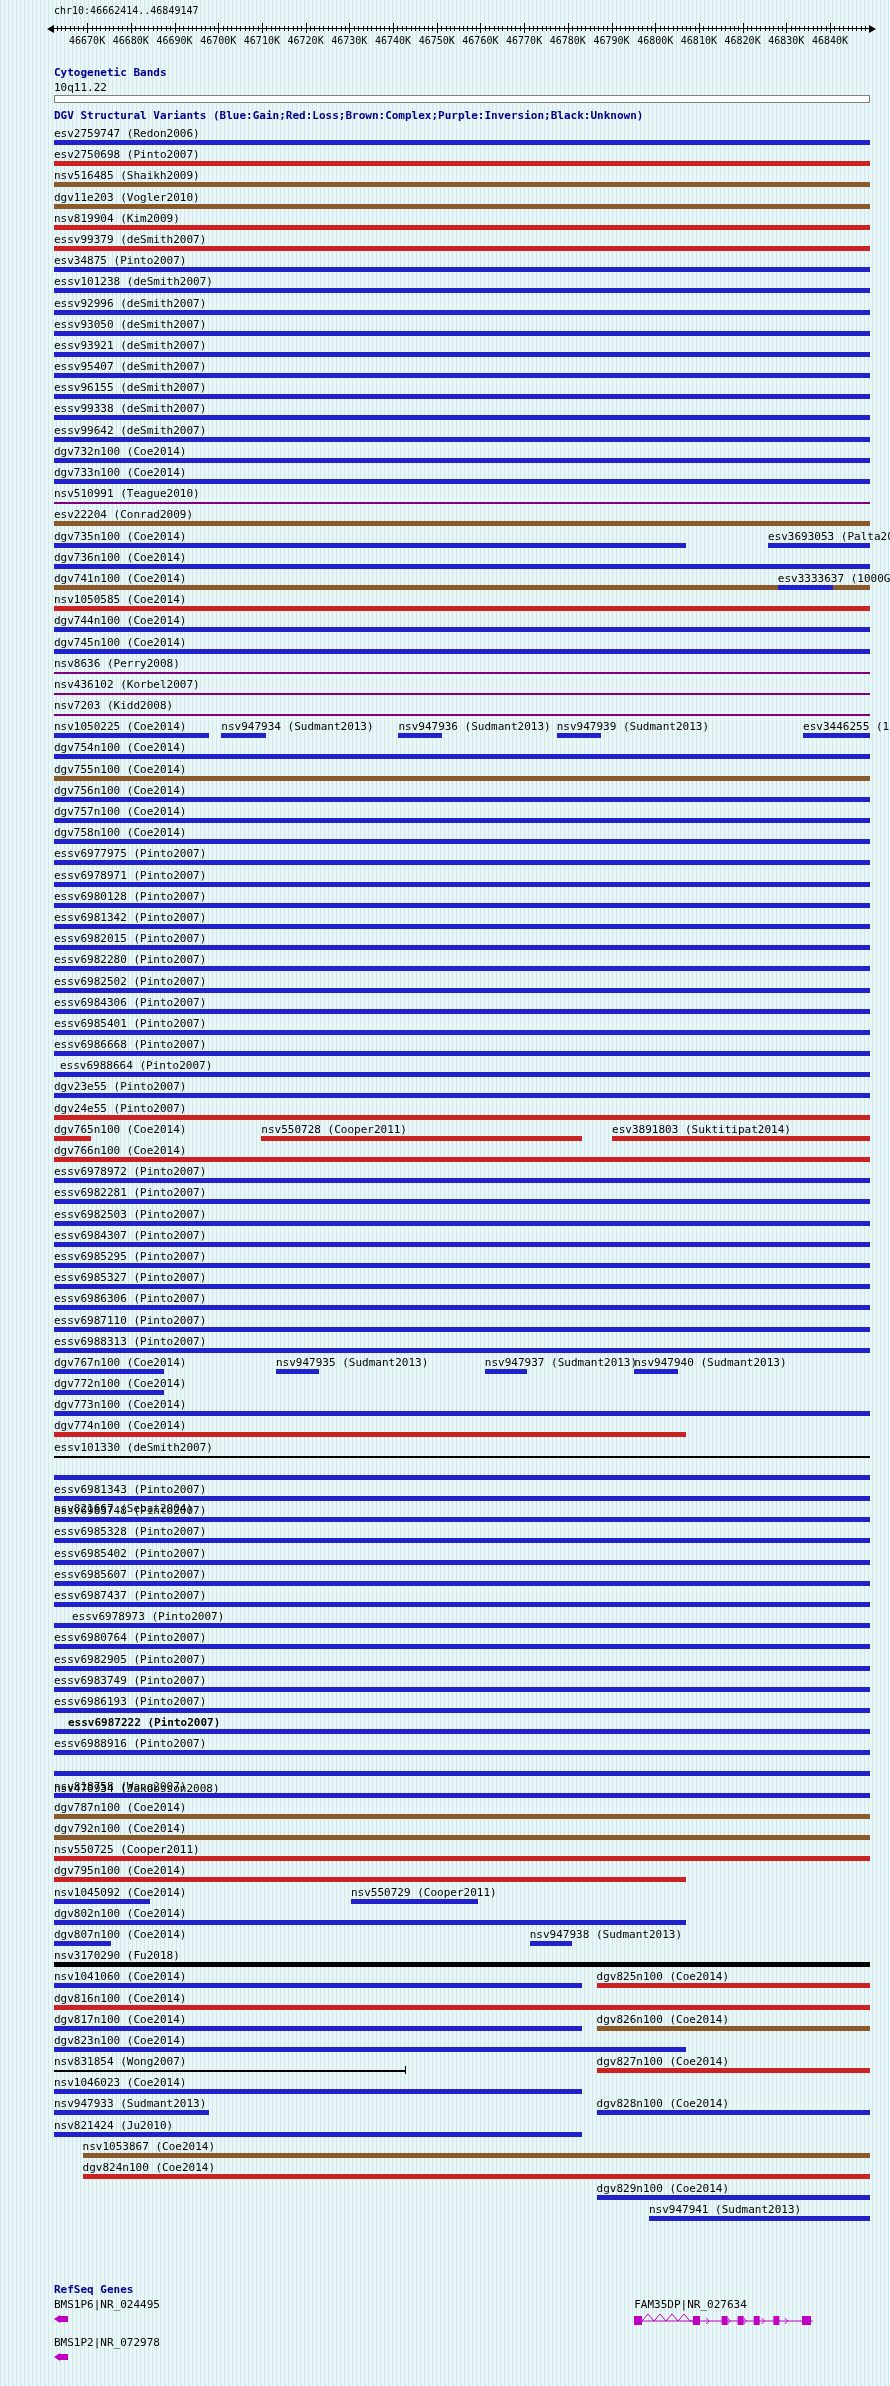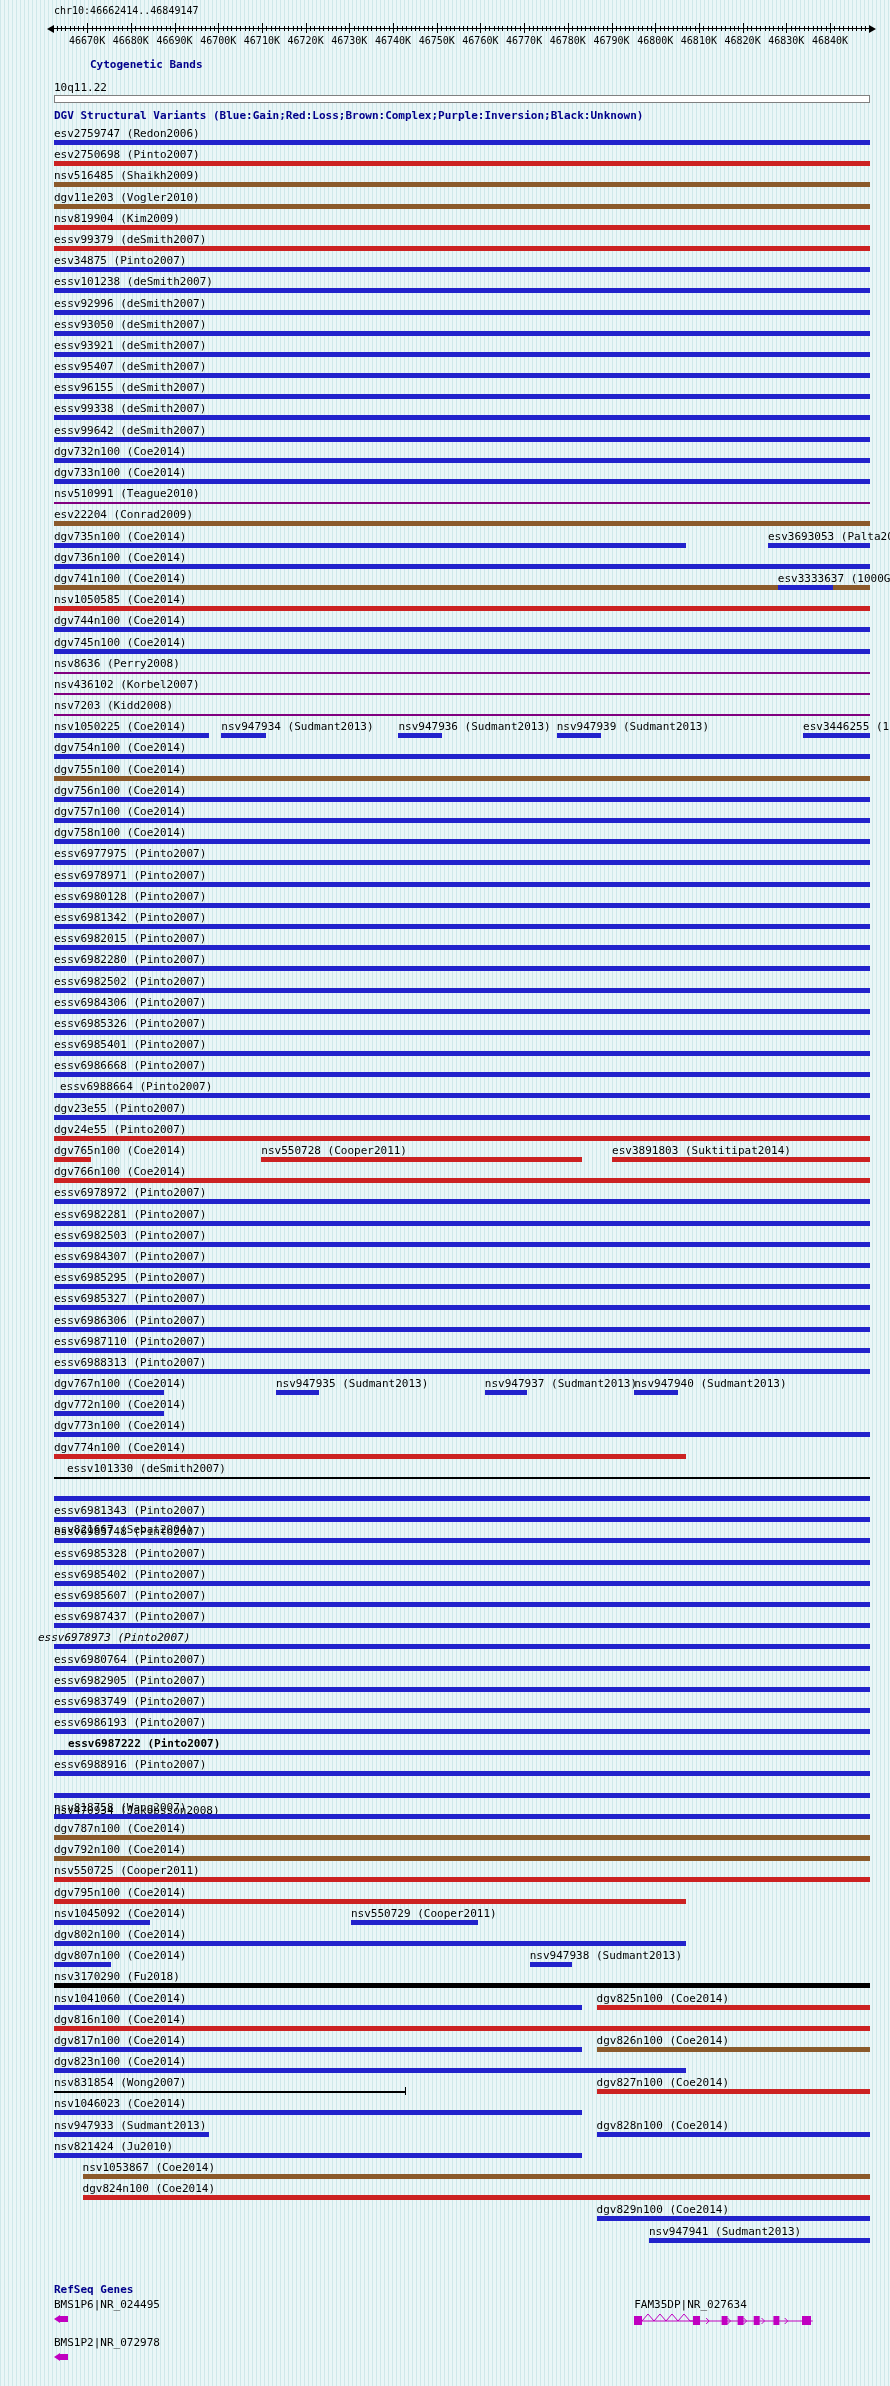--- a/index.html
+++ b/index.html
@@ -15,21 +15,21 @@
   .region-title { position: absolute; top: 5px; left: 54px; font-size: 10px; white-space: nowrap; }
   #ruler { position: absolute; top: 18px; left: 0; width: 890px; height: 36px; }
   .ruler-line { position: absolute; top: 10px; height: 1px; background: #000; }
   .arrow { position: absolute; top: 7px; width: 0; height: 0; border-top: 4px solid transparent; border-bottom: 4px solid transparent; }
   .arrow-left  { left: 47px; border-right: 7px solid #000; }
   .arrow-right { left: 869px; border-left: 7px solid #000; }
   .ruler-tick-minor { position: absolute; top: 8px; width: 1px; height: 5px; background: #000; }
   .ruler-tick-major { position: absolute; top: 5px; width: 1px; height: 10px; background: #000; }
   .ruler-label { position: absolute; top: 17px; font-size: 10px; transform: translateX(-50%); white-space: nowrap; }
   .section-title { position: absolute; left: 54px; font-size: 11px; font-weight: bold; color: #00008b; white-space: nowrap; }
-  #cyto-title { top: 58px; margin-left: 36px; }
+  #cyto-title { top: 66px; }
   .cyto-label { position: absolute; top: 81px; left: 54px; font-size: 11px; }
   .cyto-band { position: absolute; top: 95px; left: 54px; width: 816px; height: 8px; background: #ffffff; border: 1px solid #808080; }
   #dgv-title { top: 109px; }
   #variant-rows { position: absolute; top: 127px; left: 0; width: 890px; }
   .vrow { position: relative; height: 21.2px; }
   .vlabel { position: absolute; top: 0; font-size: 11px; line-height: 13px; white-space: nowrap; }
   .vbar  { position: absolute; top: 13px; height: 5px; }
   .vline { position: absolute; top: 15px; height: 2px; }
   .vtick { position: absolute; top: 11px; width: 1px; height: 8px; }
   #refseq-title { top: 2283px; }
@@ -452,24 +452,20 @@
       </div>
       <div class="vrow">
         <div class="vlabel" style="left: 54px;">essv6982502 (Pinto2007)</div>
         <div class="vbar" style="left: 54px; width: 816px; background: rgb(34, 34, 204);"></div>
       </div>
       <div class="vrow">
         <div class="vlabel" style="left: 54px;">essv6984306 (Pinto2007)</div>
         <div class="vbar" style="left: 54px; width: 816px; background: rgb(34, 34, 204);"></div>
       </div>
       <div class="vrow">
-        <div class="vlabel" style="left: 54px;">essv6985326 (Pinto2007)</div>
-        <div class="vbar" style="left: 54px; width: 816px; background: rgb(34, 34, 204);"></div>
-      </div>
-      <div class="vrow">
         <div class="vlabel" style="left: 54px;">essv6985401 (Pinto2007)</div>
         <div class="vbar" style="left: 54px; width: 816px; background: rgb(34, 34, 204);"></div>
       </div>
       <div class="vrow">
         <div class="vlabel" style="left: 54px;">essv6986668 (Pinto2007)</div>
         <div class="vbar" style="left: 54px; width: 816px; background: rgb(34, 34, 204);"></div>
       </div>
       <div class="vrow">
         <div class="vlabel" style="left: 60px;">essv6988664 (Pinto2007)</div>
         <div class="vbar" style="left: 54px; width: 816px; background: rgb(34, 34, 204);"></div>
@@ -546,21 +542,21 @@
       </div>
       <div class="vrow">
         <div class="vlabel" style="left: 54px;">dgv773n100 (Coe2014)</div>
         <div class="vbar" style="left: 54px; width: 816px; background: rgb(34, 34, 204);"></div>
       </div>
       <div class="vrow">
         <div class="vlabel" style="left: 54px;">dgv774n100 (Coe2014)</div>
         <div class="vbar" style="left: 54px; width: 632.4px; background: rgb(204, 34, 34);"></div>
       </div>
       <div class="vrow">
-        <div class="vlabel" style="left: 67px;">essv101330 (deSmith2007)</div>
+        <div class="vlabel" style="left: 54px;">essv101330 (deSmith2007)</div>
         <div class="vline" style="left: 54px; width: 816px; background: rgb(0, 0, 0);"></div>
       </div>
       <div class="vrow">
         <div class="vlabel" style="left: 54px; margin-top: 40px;">nsv821667 (Sebat2004)</div>
         <div class="vbar" style="left: 54px; width: 816px; background: rgb(34, 34, 204);"></div>
       </div>
       <div class="vrow">
         <div class="vlabel" style="left: 54px;">essv6981343 (Pinto2007)</div>
         <div class="vbar" style="left: 54px; width: 816px; background: rgb(34, 34, 204);"></div>
       </div>
@@ -578,21 +574,21 @@
       </div>
       <div class="vrow">
         <div class="vlabel" style="left: 54px;">essv6985607 (Pinto2007)</div>
         <div class="vbar" style="left: 54px; width: 816px; background: rgb(34, 34, 204);"></div>
       </div>
       <div class="vrow">
         <div class="vlabel" style="left: 54px;">essv6987437 (Pinto2007)</div>
         <div class="vbar" style="left: 54px; width: 816px; background: rgb(34, 34, 204);"></div>
       </div>
       <div class="vrow">
-        <div class="vlabel" style="left: 38px; font-style: italic;">essv6978973 (Pinto2007)</div>
+        <div class="vlabel" style="left: 72px;">essv6978973 (Pinto2007)</div>
         <div class="vbar" style="left: 54px; width: 816px; background: rgb(34, 34, 204);"></div>
       </div>
       <div class="vrow">
         <div class="vlabel" style="left: 54px;">essv6980764 (Pinto2007)</div>
         <div class="vbar" style="left: 54px; width: 816px; background: rgb(34, 34, 204);"></div>
       </div>
       <div class="vrow">
         <div class="vlabel" style="left: 54px;">essv6982905 (Pinto2007)</div>
         <div class="vbar" style="left: 54px; width: 816px; background: rgb(34, 34, 204);"></div>
       </div>

